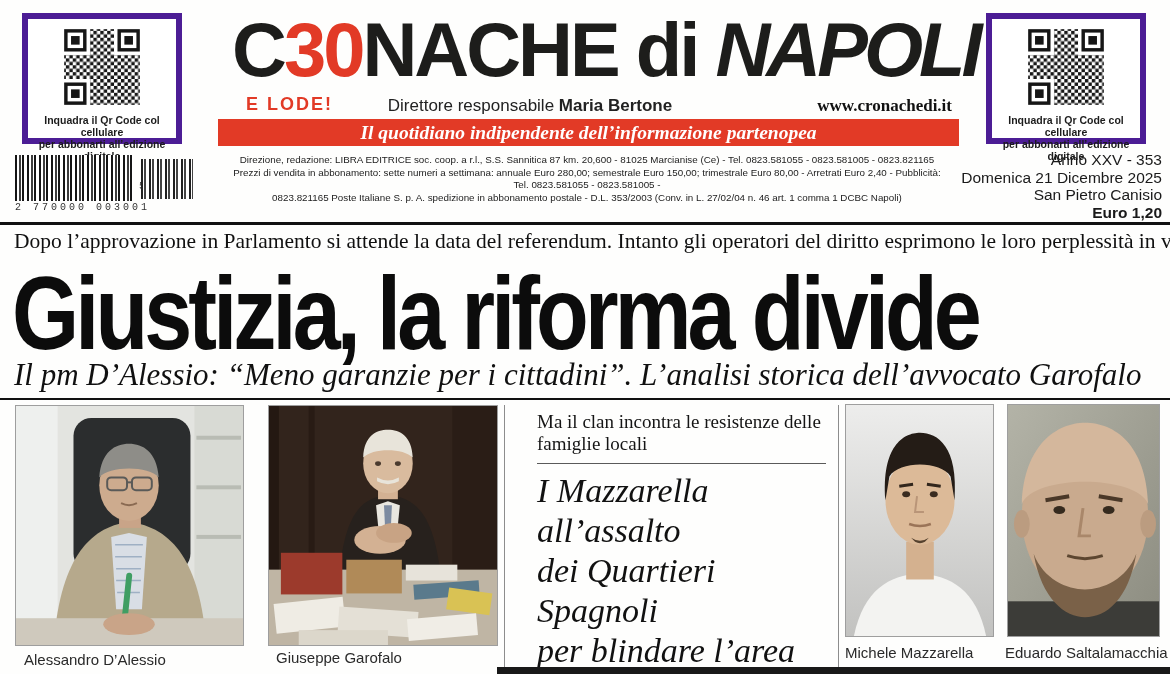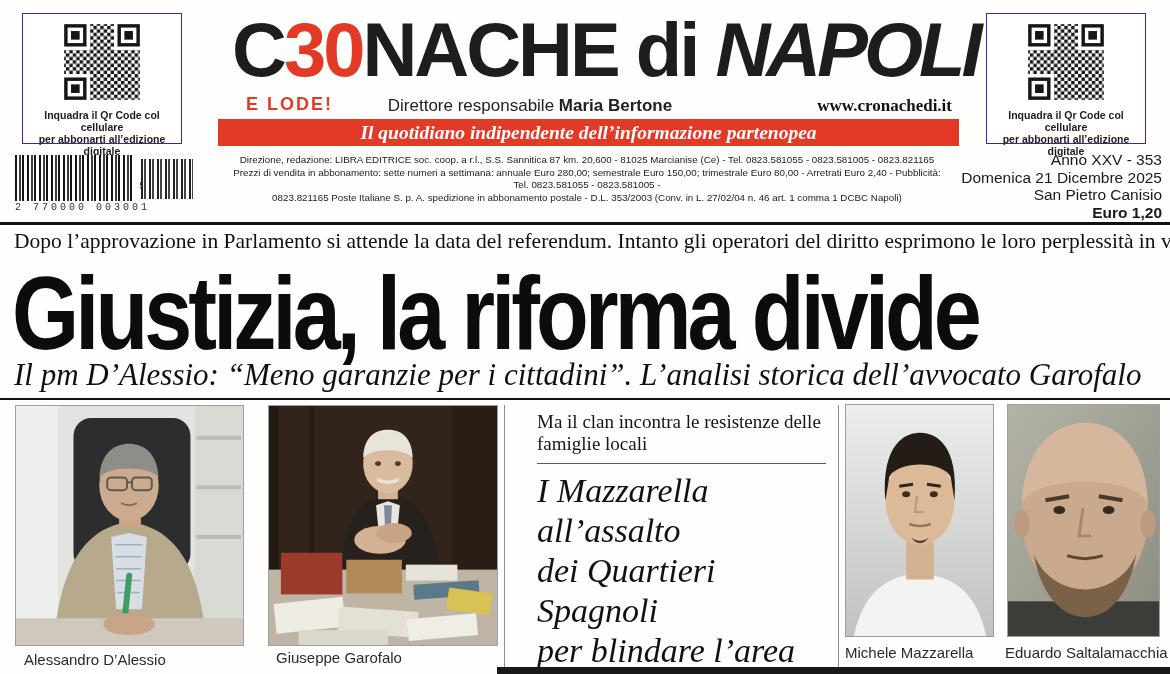--- a/index.html
+++ b/index.html
@@ -1,21 +1,21 @@
 <!DOCTYPE html>
 <html><head>
 <meta charset="utf-8">
 <style>
   html,body{margin:0;padding:0;background:#888;}
   .page{position:relative;width:1170px;height:674px;background:#fefefd;overflow:hidden;
         font-family:"Liberation Sans",sans-serif;color:#1a1a1a;margin:0 auto;}
   .abs{position:absolute;}
 
   
-  .qrbox{width:160px;height:131px;border:1px solid #4c1d95;background:#fff;text-align:center;box-sizing:border-box;}
+  .qrbox{width:160px;height:131px;border:6px solid #4c1d95;background:#fff;text-align:center;box-sizing:border-box;}
   .qrbox svg{width:86px;height:86px;margin-top:5px;}
   .qrcap{font-size:10.5px;font-weight:bold;line-height:12px;color:#1c1c1c;}
 
   
   .bars-main{width:118px;height:46px;background:
      repeating-linear-gradient(90deg,#151515 0 2px,#fff 2px 4px,#3d3d3d 4px 6px,#fff 6px 7px,#151515 7px 9px,#fff 9px 12px);}
   .bars-addon{width:52px;height:40px;background:
      repeating-linear-gradient(90deg,#202020 0 2px,#fff 2px 3px,#444 3px 5px,#fff 5px 8px);}
   .bc-num{font-family:"Liberation Mono",monospace;font-size:10px;color:#333;letter-spacing:3px;white-space:nowrap;}
   .bc-addon-num{font-family:"Liberation Mono",monospace;font-size:10px;color:#444;letter-spacing:1px;margin-top:34px;}

